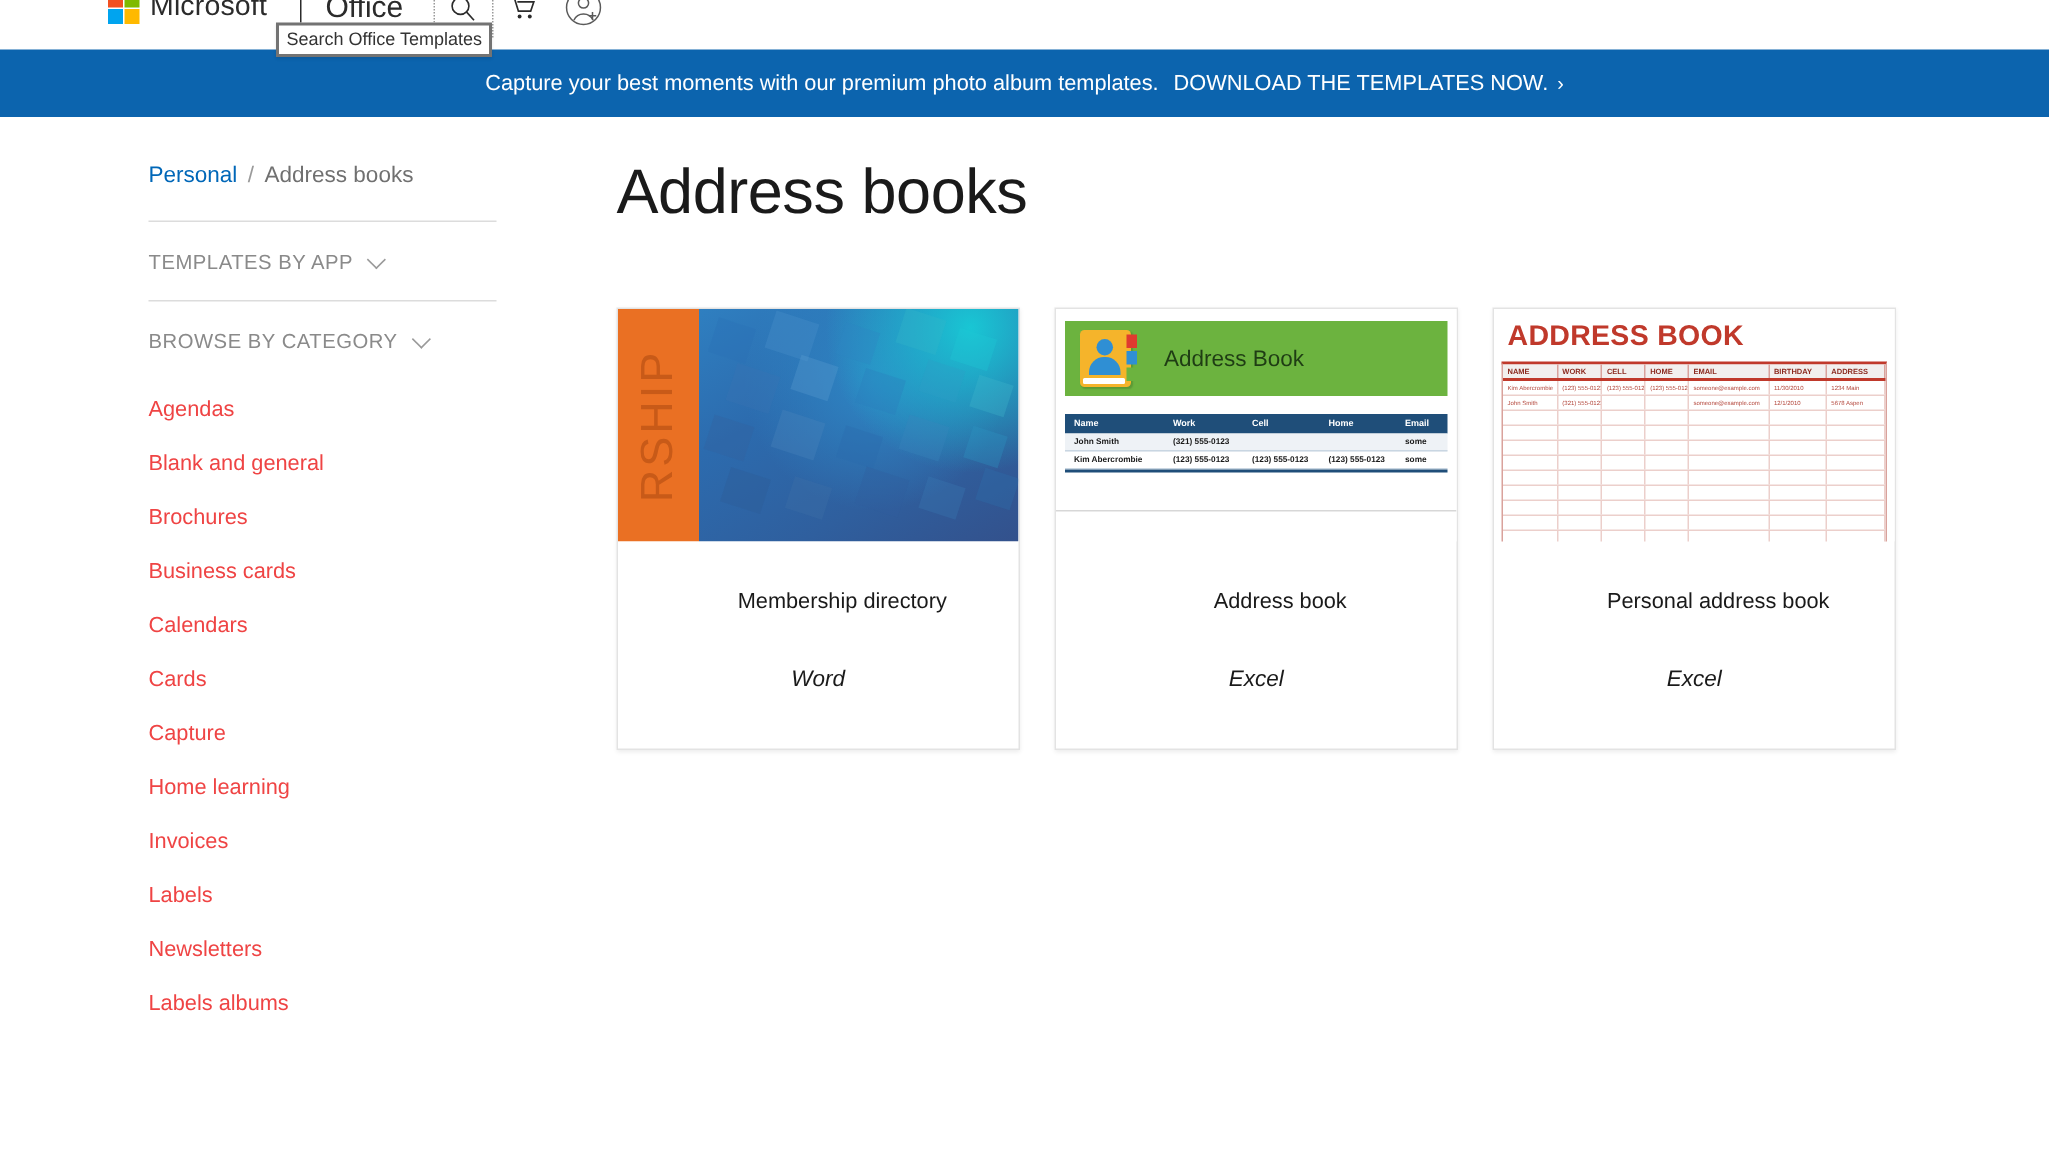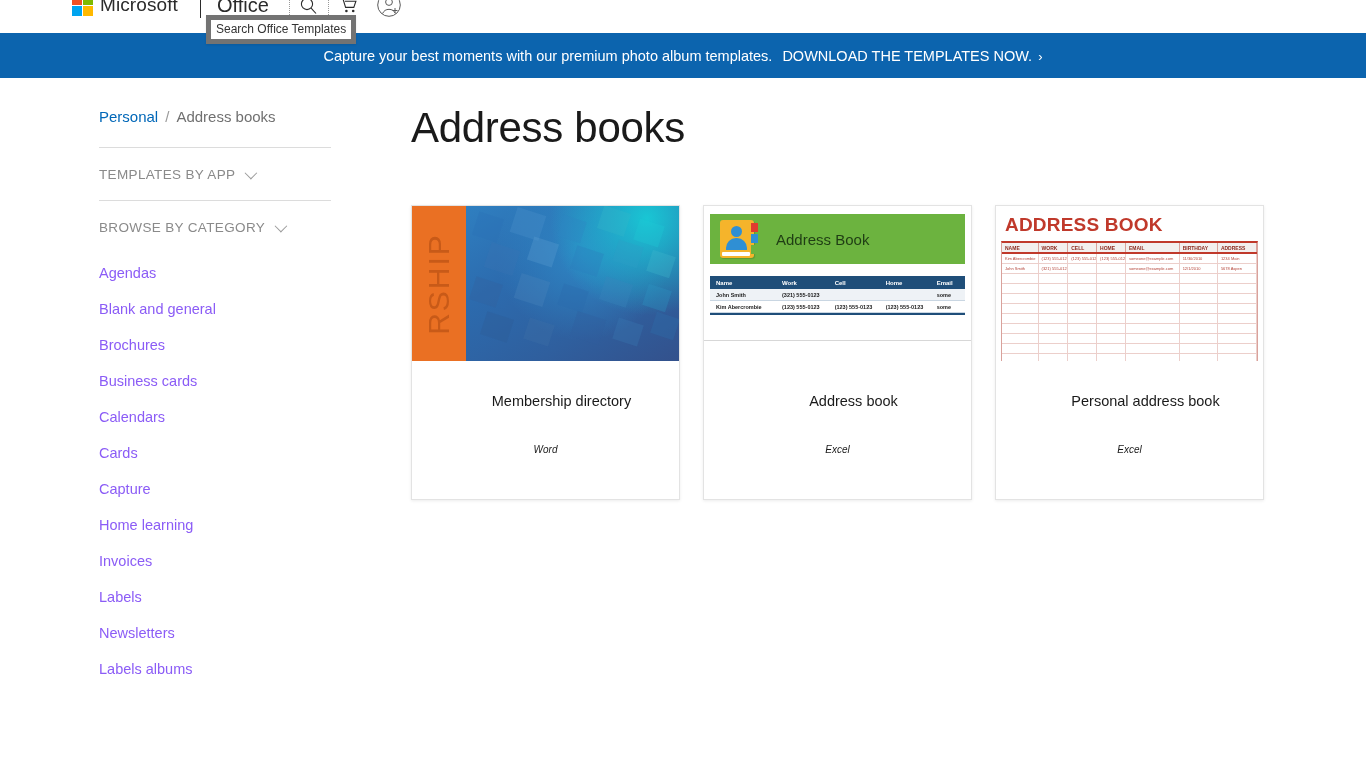--- a/index.html
+++ b/index.html
@@ -54,23 +54,23 @@
   .hdr-icon-btn {
     width: 40px; height: 40px;
     display: flex; align-items: center; justify-content: center;
     cursor: pointer;
   }
   .search-btn { border-left: 1px dotted #999; border-right: 1px dotted #999; }
 
   
   .tooltip {
     position: absolute;
-    left: 206px; top: 15px;
+    left: 184px; top: 15px;
     background: #ffffff;
-    border: 5px solid #737373;
+    border: 2px solid #737373;
     padding: 2px 5px 3px 5px;
     font-size: 12px;
     color: #333333;
     white-space: nowrap;
     z-index: 40;
     box-shadow: 0 1px 2px rgba(0,0,0,0.10);
   }
 
   
   .promo {
@@ -128,21 +128,21 @@
     margin-left: 10px;
     display: inline-block;
     width: 9px; height: 9px;
     border-right: 1.3px solid #9a9a9a;
     border-bottom: 1.3px solid #9a9a9a;
     transform: rotate(45deg) translateY(-2px);
   }
   .cat-list { margin-top: 2px; }
   .cat-item {
     font-size: 14.5px;
-    color: #8b5cf6;
+    color: #ef4444;
     padding: 10px 0;
     cursor: pointer;
     line-height: 16px;
   }
 
   
   .main { position: absolute; left: 411px; top: 25px; width: 900px; }
   .page-title {
     font-size: 42px;
     font-weight: normal;
@@ -172,21 +172,21 @@
   }
   .card-meta {
     flex: 1;
     display: flex;
     flex-direction: column;
     align-items: center;
     justify-content: flex-start;
     padding-top: 32px;
   }
   .card-title { font-size: 14.5px; color: #1a1a1a; margin-left: 32px; }
-  .card-app { font-size: 10px; color: #1a1a1a; font-style: italic; margin-top: 35px; }
+  .card-app { font-size: 15px; color: #1a1a1a; font-style: italic; margin-top: 35px; }
 
   
   .t1 { display: flex; height: 100%; width: 100%; }
   .t1-orange {
     width: 54px; height: 100%;
     background: #ea7023;
     position: relative;
     overflow: hidden;
   }
   .t1-orange span {

